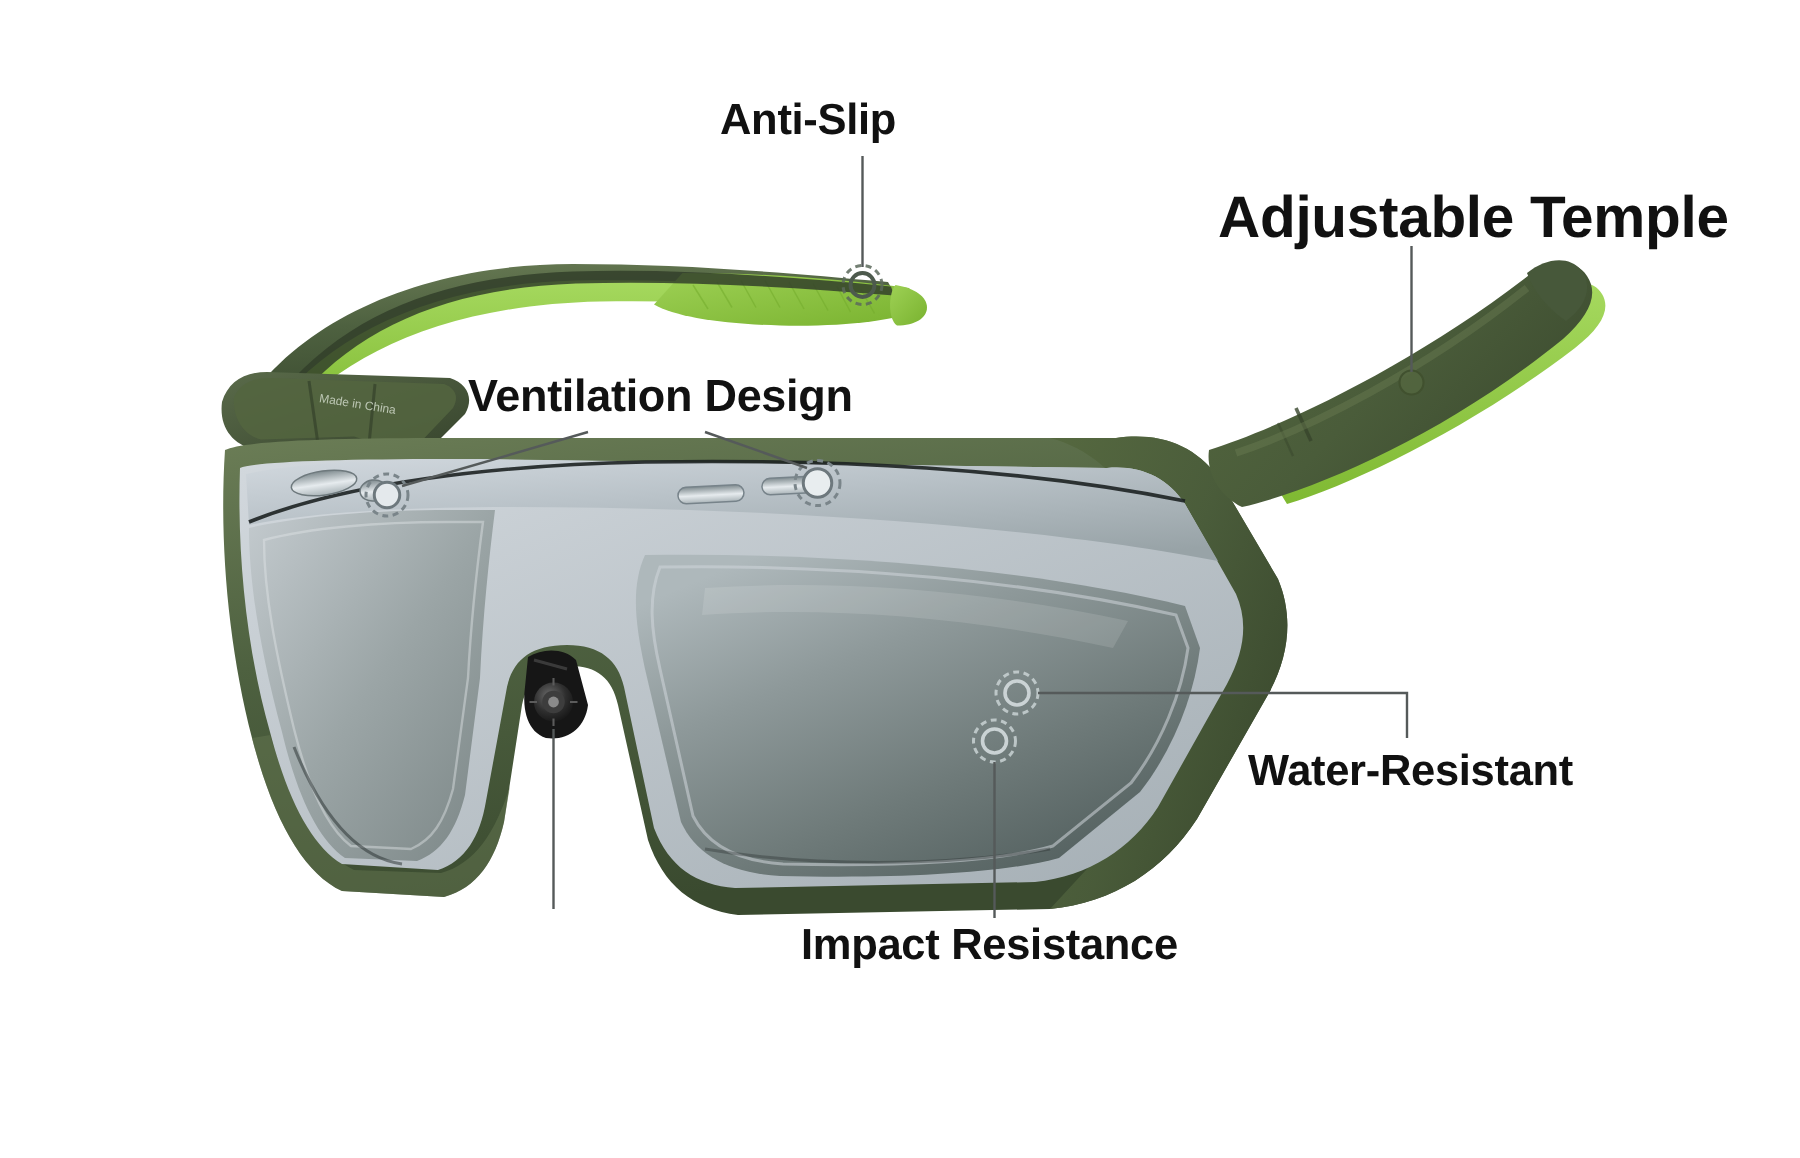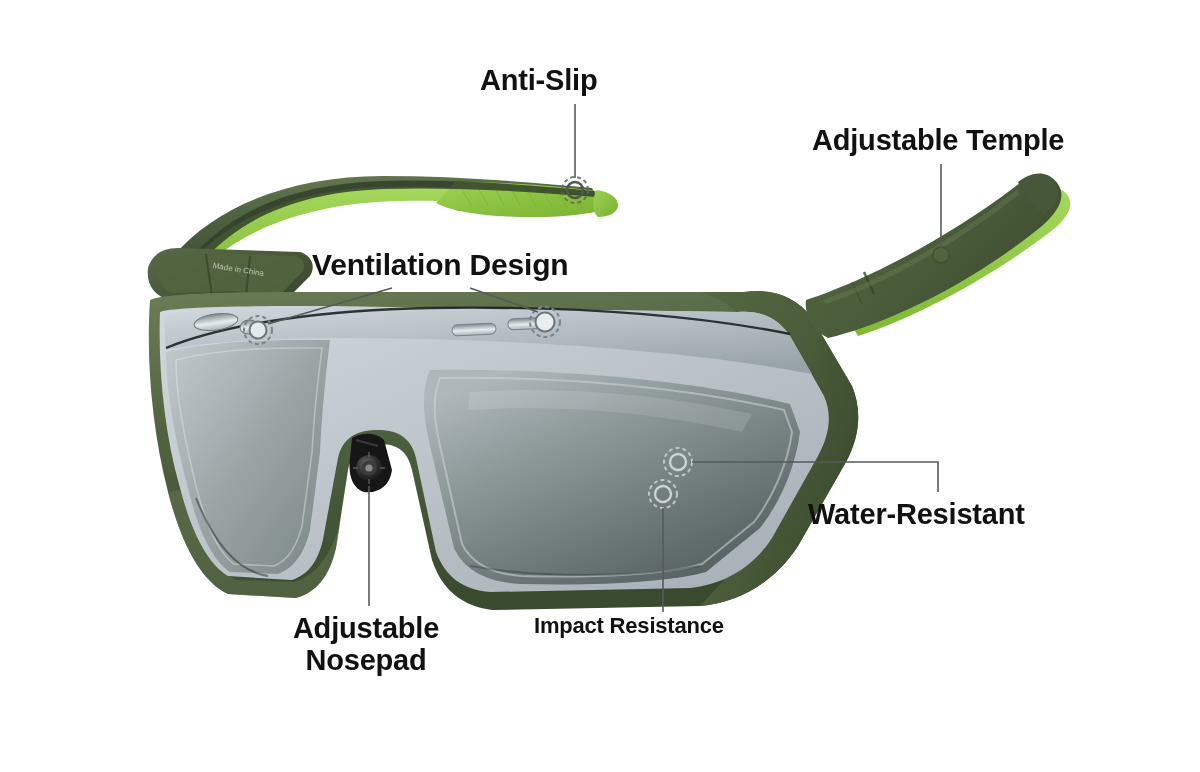--- a/index.html
+++ b/index.html
@@ -8,24 +8,24 @@
        font-family:"Liberation Sans","DejaVu Sans",sans-serif;}
   #stage{position:relative;width:1200px;height:772px;background:#ffffff;}
 
   
   .callout{position:absolute;font-weight:bold;color:#111111;
            letter-spacing:-0.2px;white-space:nowrap;line-height:1.12;
            font-family:"Liberation Sans","DejaVu Sans",sans-serif;}
   .callout.two-line{white-space:normal;text-align:center;}
 
   #lbl-antislip{left:480px;top:64px;font-size:29px;}
-  #lbl-temple{left:812px;top:124px;font-size:29px;}
+  #lbl-temple{left:812px;top:124px;font-size:39px;}
   #lbl-vent{left:312px;top:248px;font-size:30px;}
-  #lbl-water{left:808px;top:498px;font-size:29px;}
-  #lbl-impact{left:534px;top:614px;font-size:22px;text-align:center;}
+  #lbl-water{left:832px;top:498px;font-size:29px;}
+  #lbl-impact{left:534px;top:614px;font-size:29px;text-align:center;}
   #lbl-nosepad{left:292px;top:612px;font-size:29px;width:148px;text-align:center;}
 
   
   #art{position:absolute;left:0;top:0;width:1200px;height:772px;}
 </style>
 </head>
 <body>
 
 <div id="stage">
 
@@ -282,18 +282,14 @@
   <div class="callout" id="lbl-antislip">Anti-Slip</div>
 
   <div class="callout" id="lbl-temple">Adjustable Temple</div>
 
   <div class="callout" id="lbl-vent">Ventilation Design</div>
 
   <div class="callout" id="lbl-water">Water-Resistant</div>
 
   <div class="callout" id="lbl-impact">Impact Resistance</div>
 
-  <div class="callout two-line" id="lbl-nosepad">
-    <span>Adjustable</span><br>
-    <span>Nosepad</span>
-  </div>
 
 </div>
 
 </body></html>

